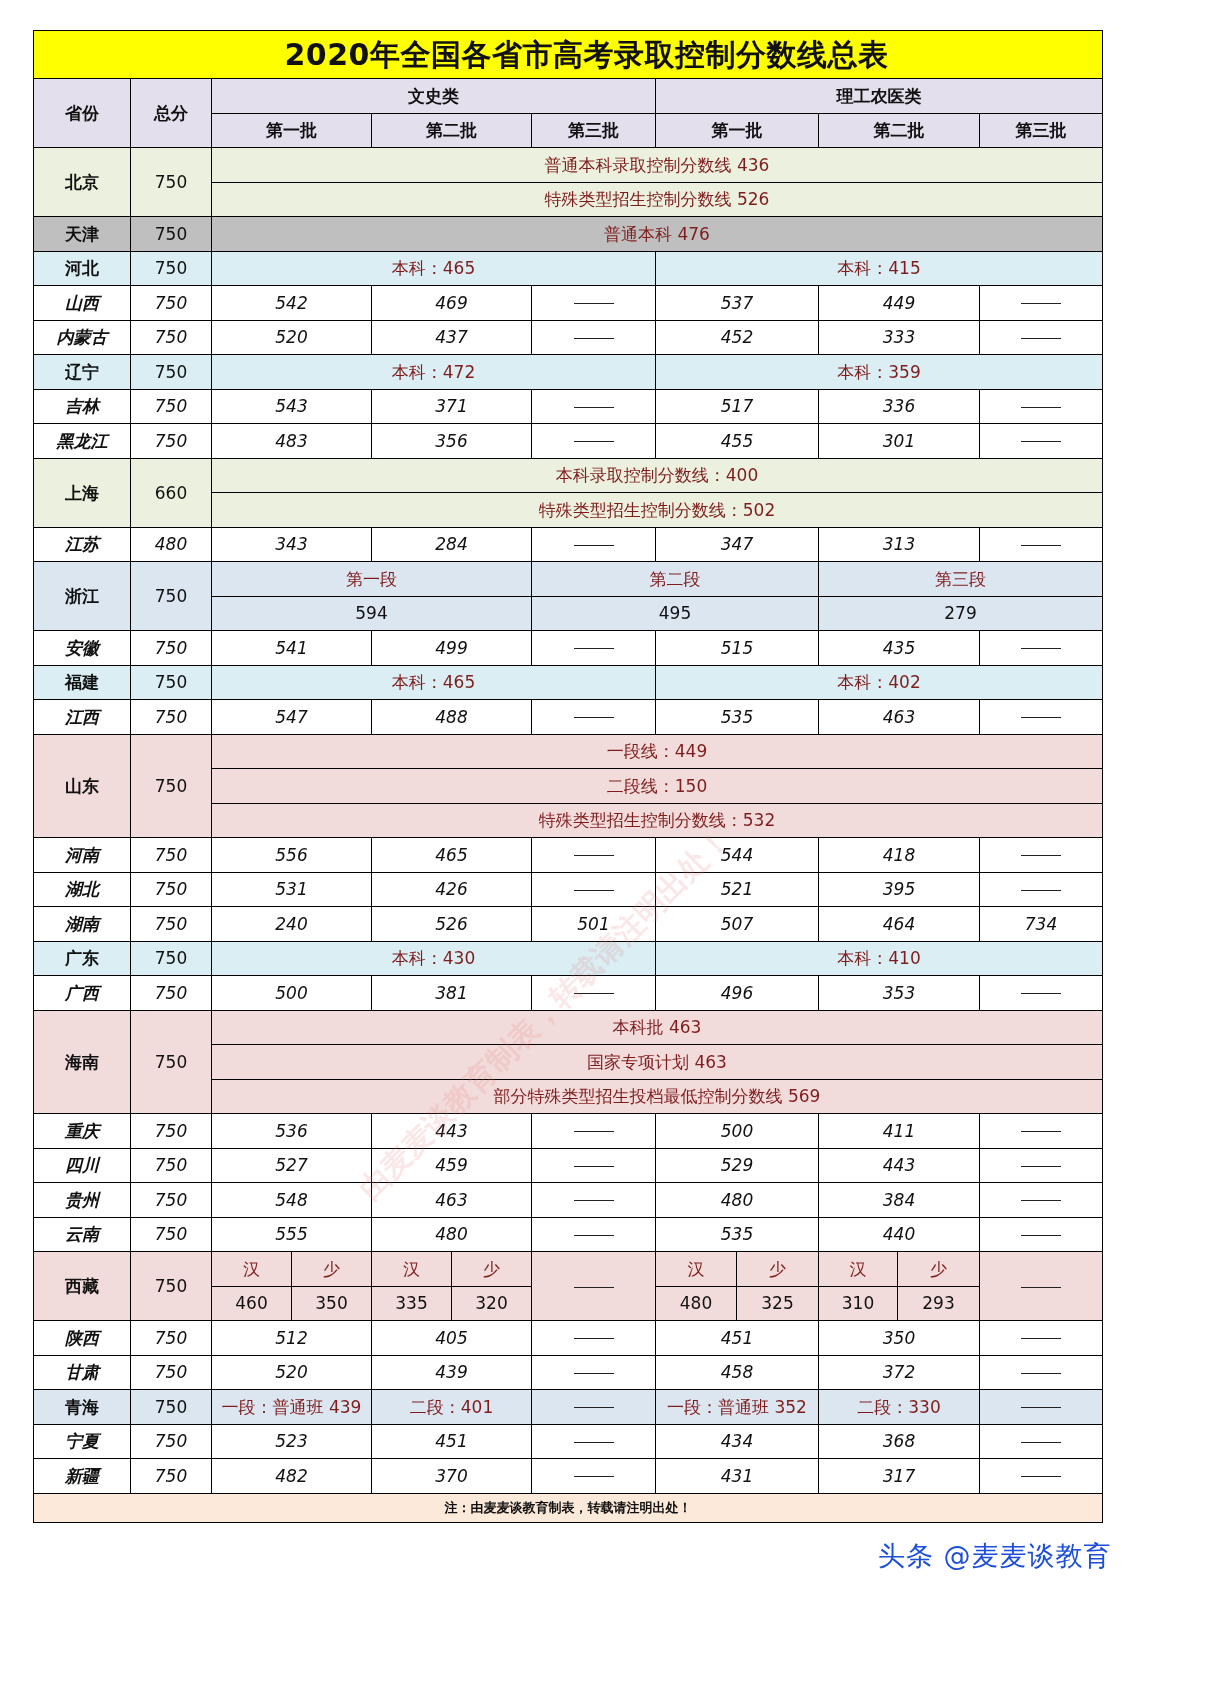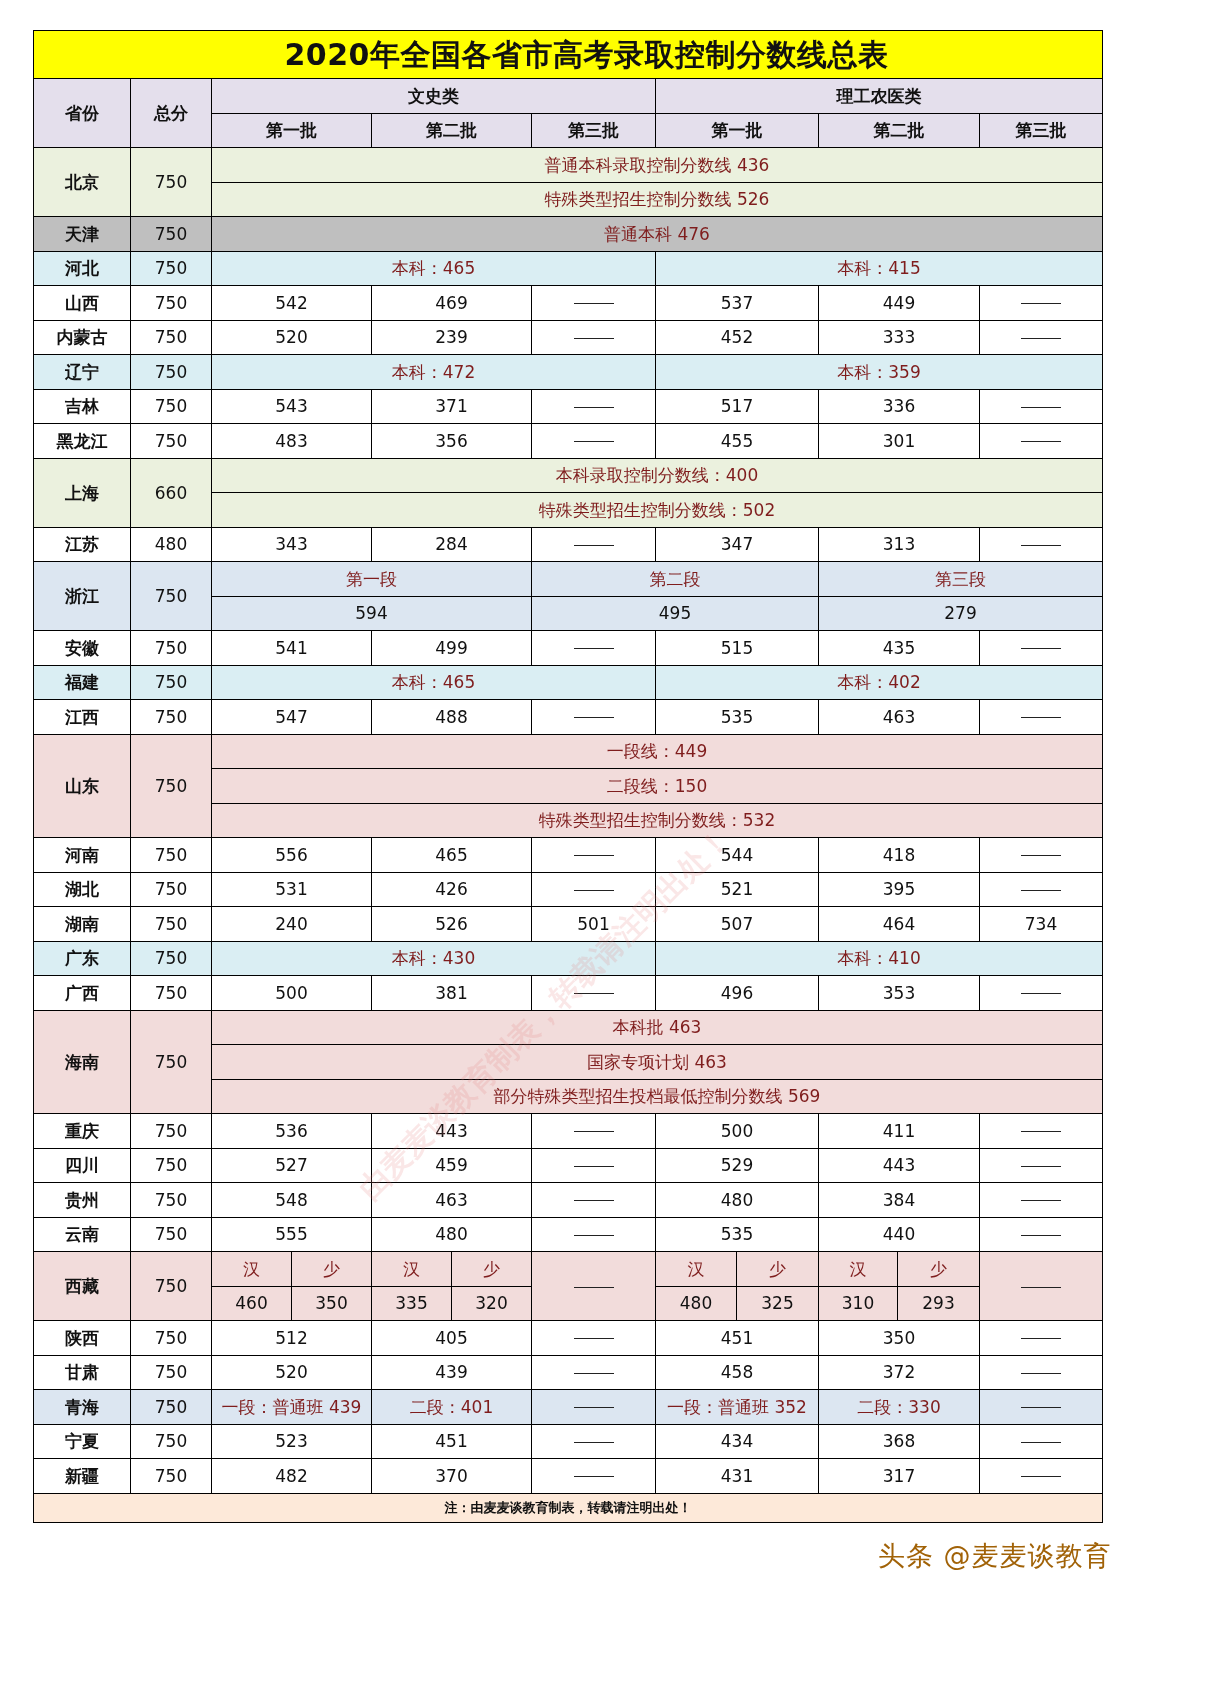--- a/index.html
+++ b/index.html
@@ -9,25 +9,25 @@
   td, th { border:1.3px solid #000; text-align:center; vertical-align:middle; padding:0; font-size:17px; height:33.5px; line-height:18px; white-space:nowrap; overflow:hidden; }
   th { font-weight:bold; background:#e4dfec; font-size:17px; }
   .title-cell { background:#ffff00; font-size:30px; font-weight:bold; height:47px; letter-spacing:0.5px;padding-left:37px; }
   .prov { font-weight:bold; }
   .light { font-weight:normal; color:#7f1d1d; }
   .bg-green { background:#ebf1de; }
   .bg-gray { background:#bfbfbf; }
   .bg-blue { background:#daeef3;margin-top:6px; }
   .bg-lblue { background:#dce6f1; }
   .bg-pink { background:#f2dcdb; }
-  .bg-white { background:#ffffff; }
+  .bg-white { background:#ffffff;font-style:italic; }
   .footer-cell { background:#fde9d9; font-size:13px; font-weight:bold; height:28px; }
   .dash { display:inline-block; width:40px; border-top:1.5px solid #222; vertical-align:middle; }
   .wm { position:absolute; font-family:"DejaVu Sans",sans-serif; color:rgba(230,120,120,0.18); font-weight:bold; font-size:30px; transform:rotate(-45deg); transform-origin:left top; pointer-events:none; white-space:nowrap; }
-  .brand { position:absolute; left:878px; top:1538px; font-size:27px; color:#a16207; text-shadow:0 0 2px #fff, 0 0 3px #fff; letter-spacing:1px; }
+  .brand { position:absolute; left:878px; top:1538px; font-size:27px; color:#1d4ed8; text-shadow:0 0 2px #fff, 0 0 3px #fff; letter-spacing:1px; }
 </style>
 </head>
 <body>
 
 <div class="sheet">
 <table>
   <colgroup>
     <col style="width:97px">
         <col style="width:81px">
     <col style="width:80px">
@@ -90,21 +90,21 @@
     <td><span class="dash"></span></td>
     <td colspan="2">537</td>
     <td colspan="2">449</td>
     <td><span class="dash"></span></td>
   </tr>
 
   <tr class="bg-white">
     <td class="prov">内蒙古</td>
     <td>750</td>
     <td colspan="2">520</td>
-    <td colspan="2">239</td>
+    <td colspan="2">437</td>
     <td><span class="dash"></span></td>
     <td colspan="2">452</td>
     <td colspan="2">333</td>
     <td><span class="dash"></span></td>
   </tr>
 
   <tr class="bg-blue">
     <td class="prov">辽宁</td>
     <td>750</td>
     <td colspan="5" class="light">本科：472</td>

